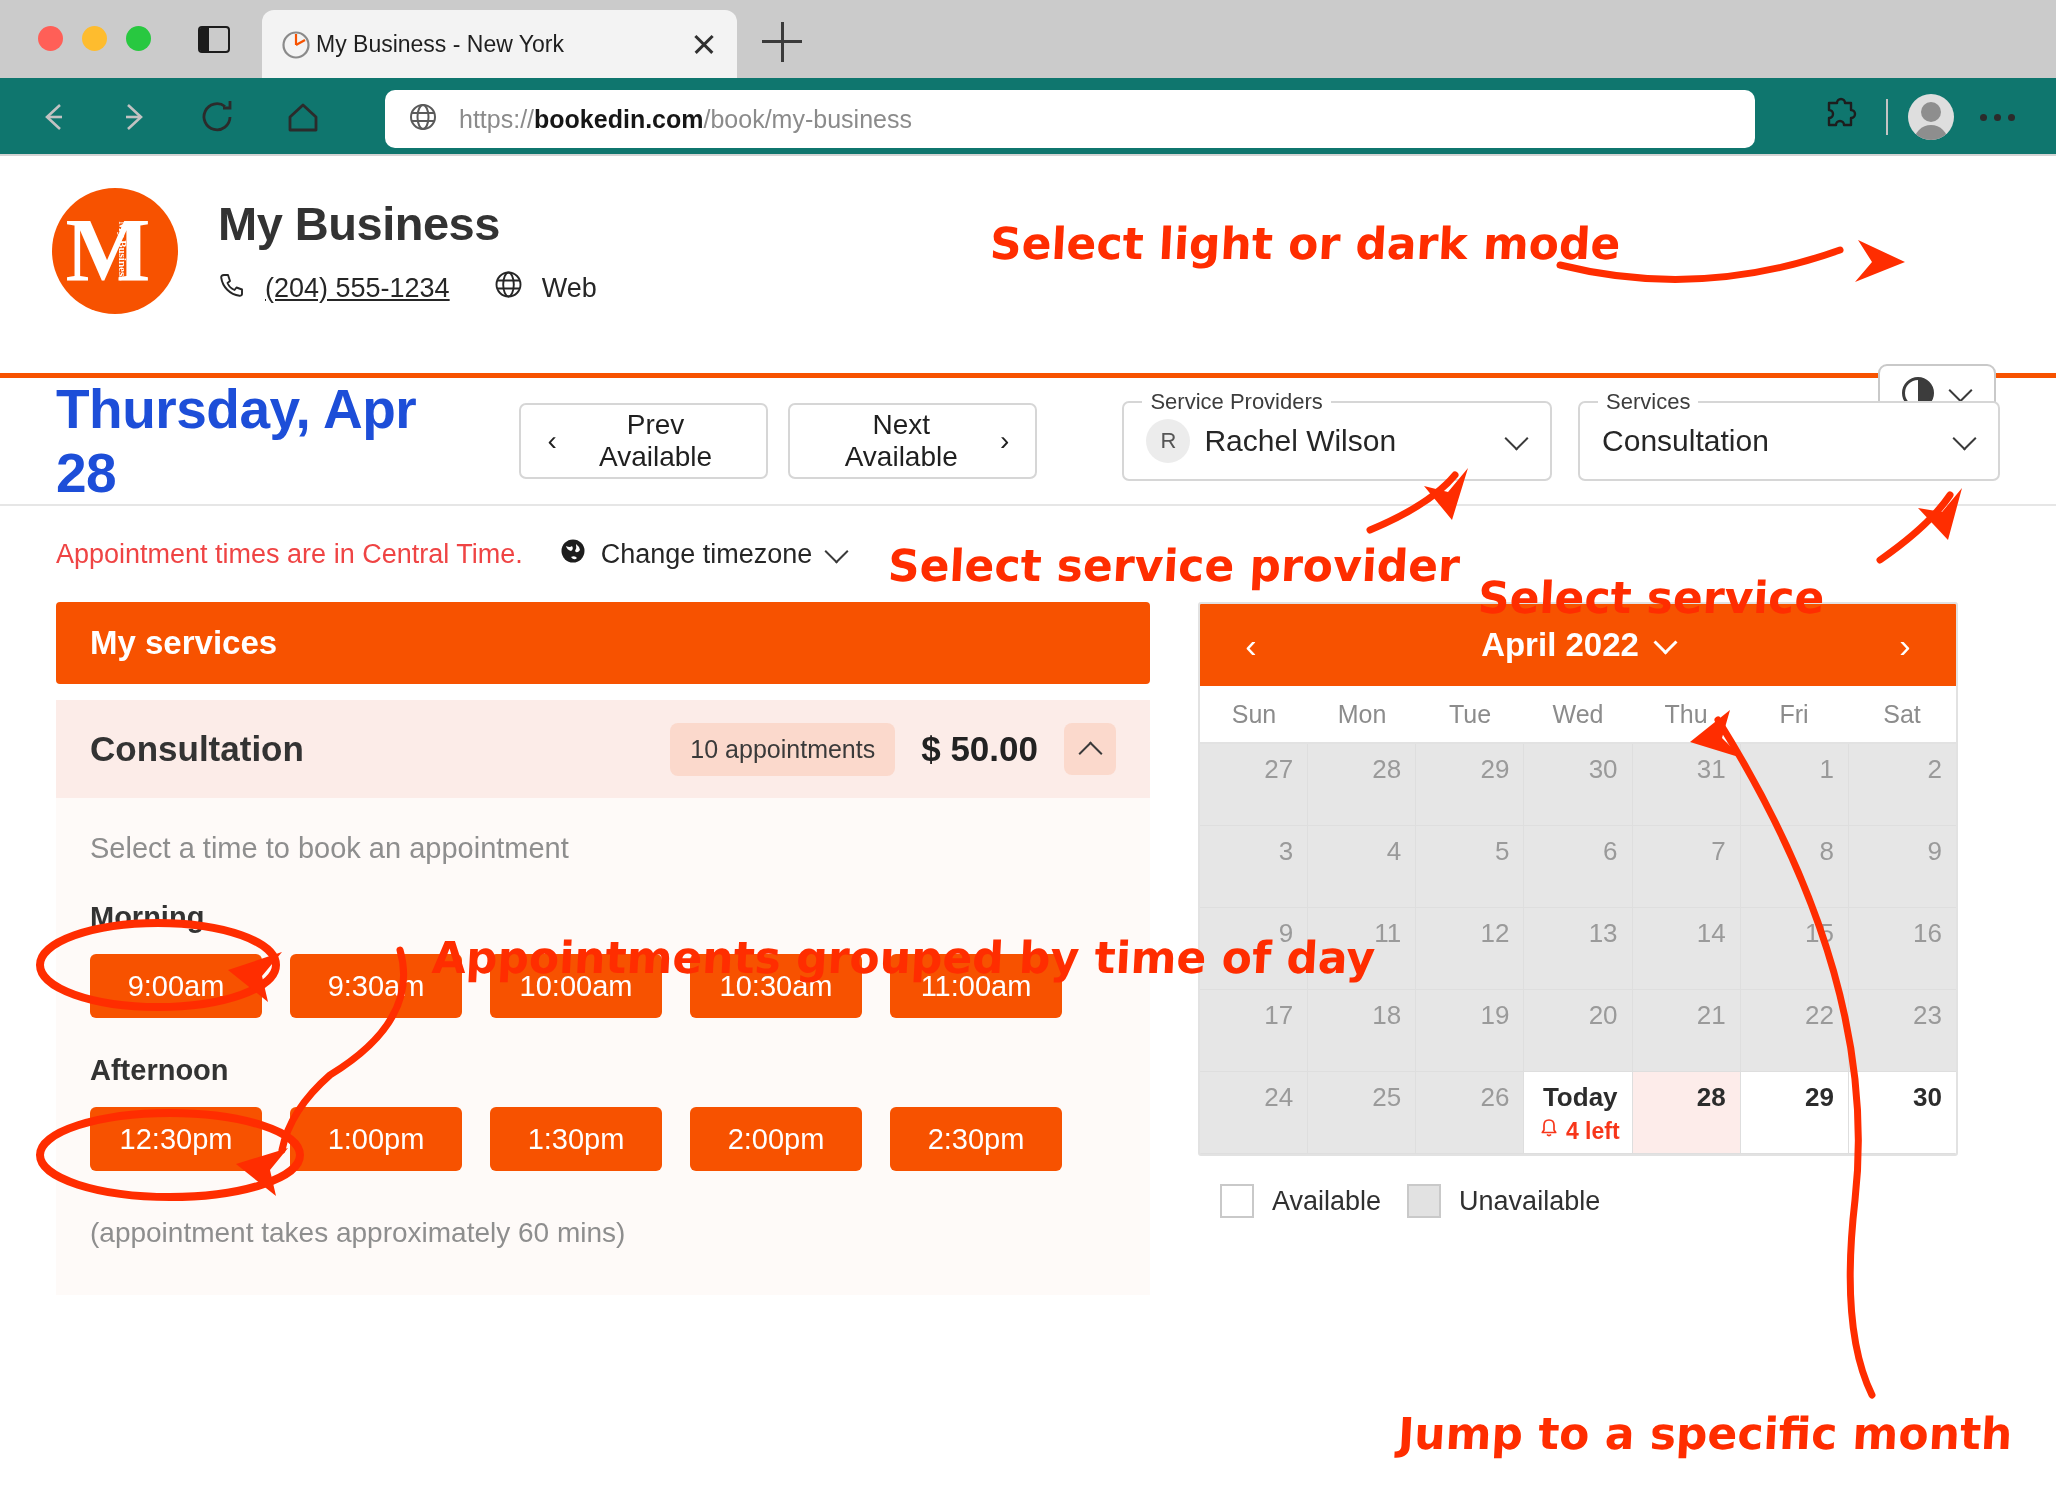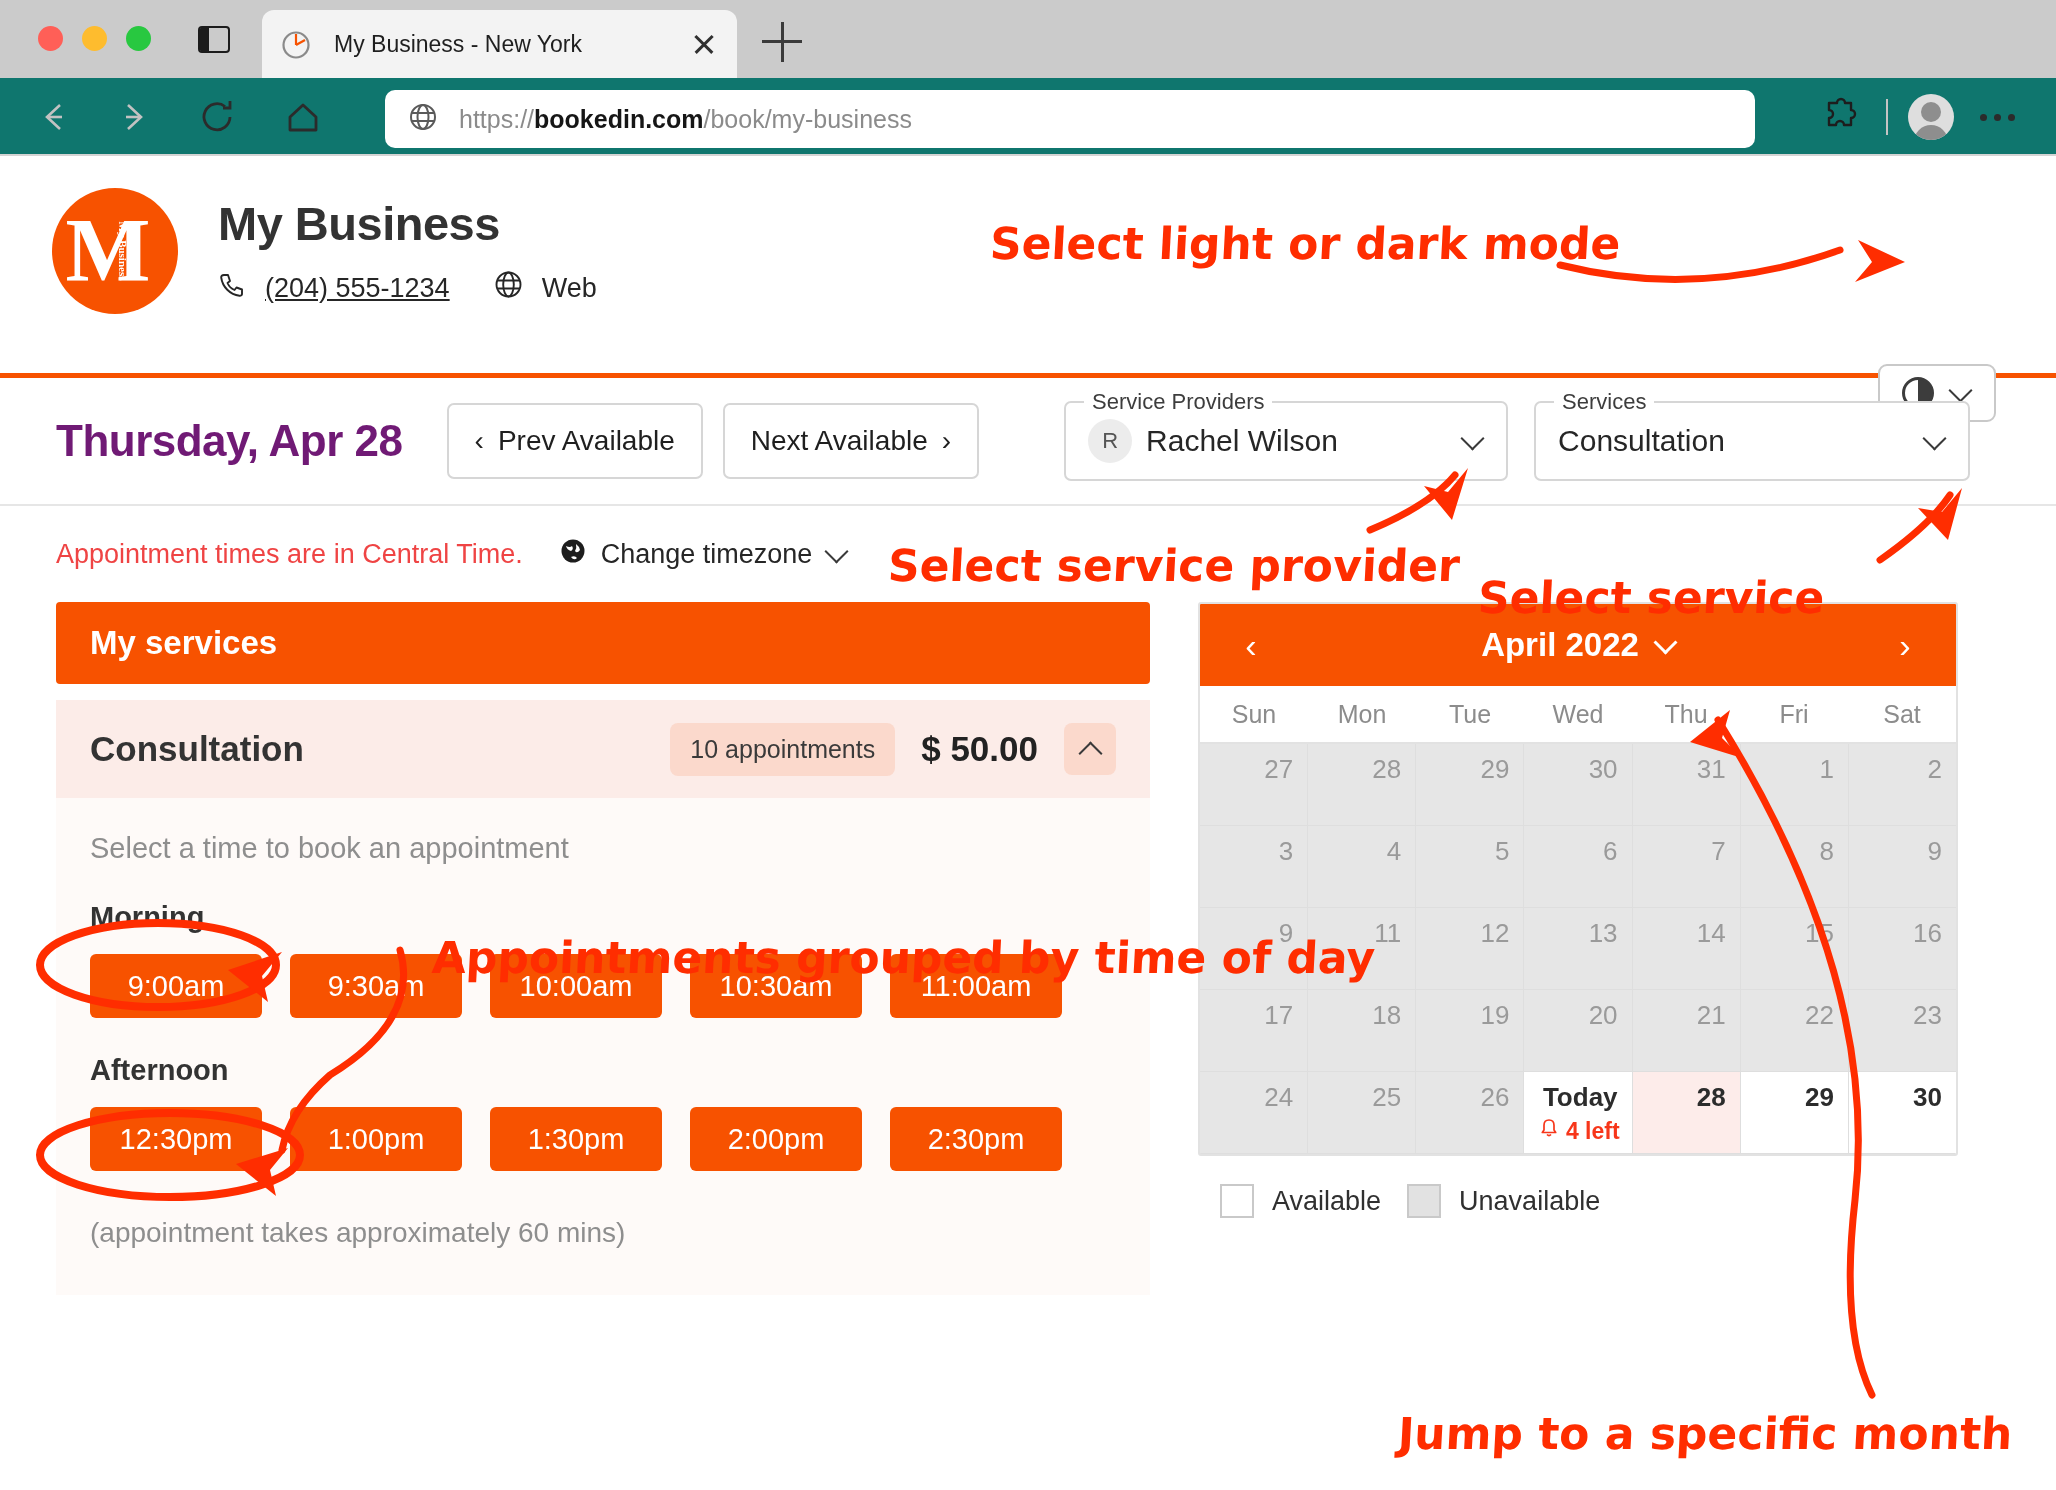--- a/index.html
+++ b/index.html
@@ -30,21 +30,21 @@
     background: #1c1c1c; border-radius: 1px 0 0 1px;
   }
 
   .tab {
     position: absolute; left: 262px; top: 10px; width: 475px; height: 68px;
     background: #f3f3f3; border-radius: 12px 12px 0 0;
     display: flex; align-items: center; padding: 0 18px;
   }
   .tab-fav { width: 32px; height: 32px; flex: 0 0 32px; position: relative; }
   .tab-title {
-    flex: 1; margin-left: 22px; font-size: 23px; color: #1f1f1f;
+    flex: 1; margin-left: 4px; font-size: 23px; color: #1f1f1f;
     white-space: nowrap; overflow: hidden;
   }
   .tab-close {
     width: 30px; height: 30px; flex: 0 0 30px; position: relative;
   }
   .tab-close::before, .tab-close::after {
     content: ""; position: absolute; left: 3px; top: 14px; width: 24px; height: 2.6px;
     background: #303030;
   }
   .tab-close::before { transform: rotate(45deg); }
@@ -125,21 +125,21 @@
     width: 32px; height: 32px; border-radius: 50%; border: 3.2px solid #3c3c3c;
     background: linear-gradient(to right, #fff 0 50%, #3c3c3c 50% 100%);
   }
 
   .orange-rule { height: 5px; background: #f75200; }
 
   .daybar {
     position: relative; height: 128px; border-bottom: 2px solid #e6e6e6;
     display: flex; align-items: center; padding: 0 56px;
   }
-  .day-title { font-size: 44px; font-weight: 700; color: #701a75; letter-spacing: -0.5px; }
+  .day-title { font-size: 55px; font-weight: 700; color: #1d4ed8; letter-spacing: -0.5px; }
   .availbtn {
     height: 76px; border: 2px solid #d6d6d6; border-radius: 7px; background: #fff;
     display: flex; align-items: center; gap: 14px; padding: 0 26px;
     font-size: 28px; color: #1f1f1f; font-family: "Liberation Sans", sans-serif;
   }
   .field {
     height: 80px; border: 2px solid #d6d6d6; border-radius: 7px; background: #fff;
     position: relative; display: flex; align-items: center; padding: 0 22px;
   }
   .field-legend {

